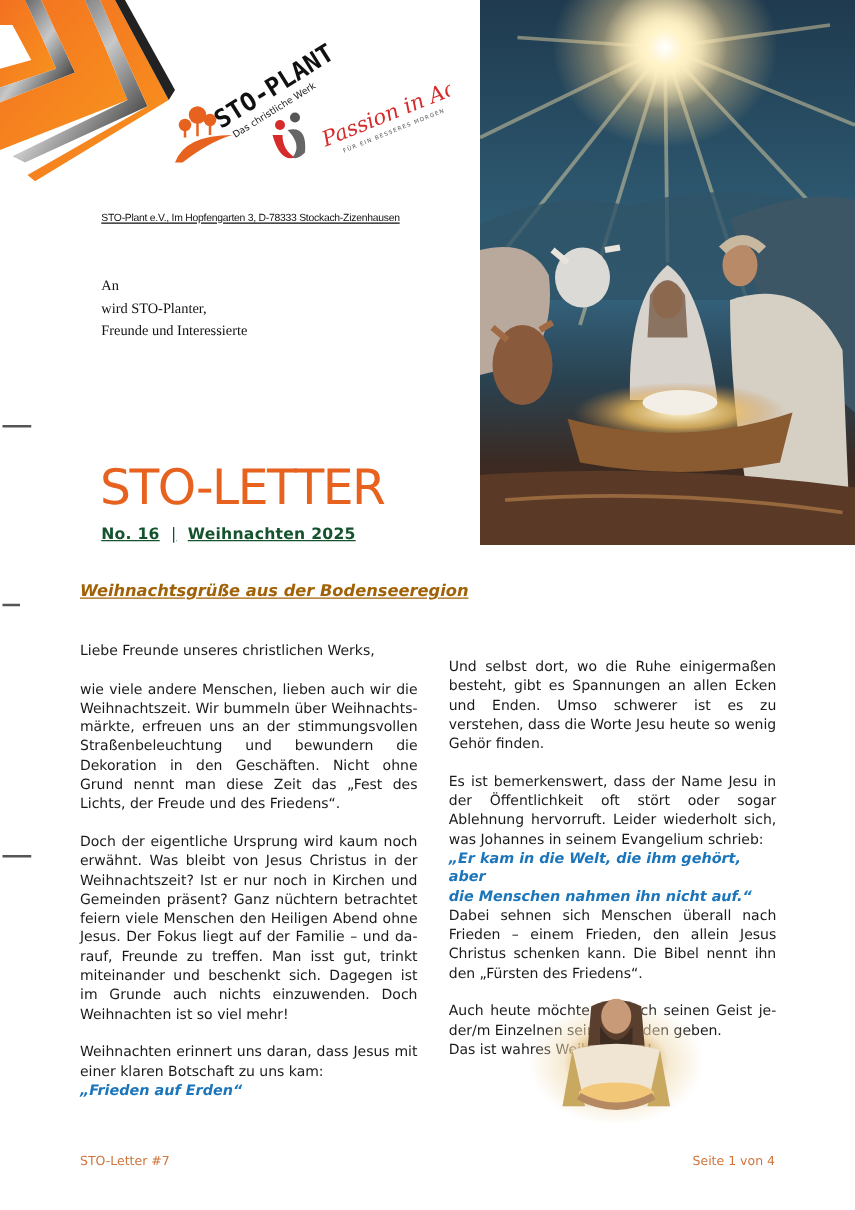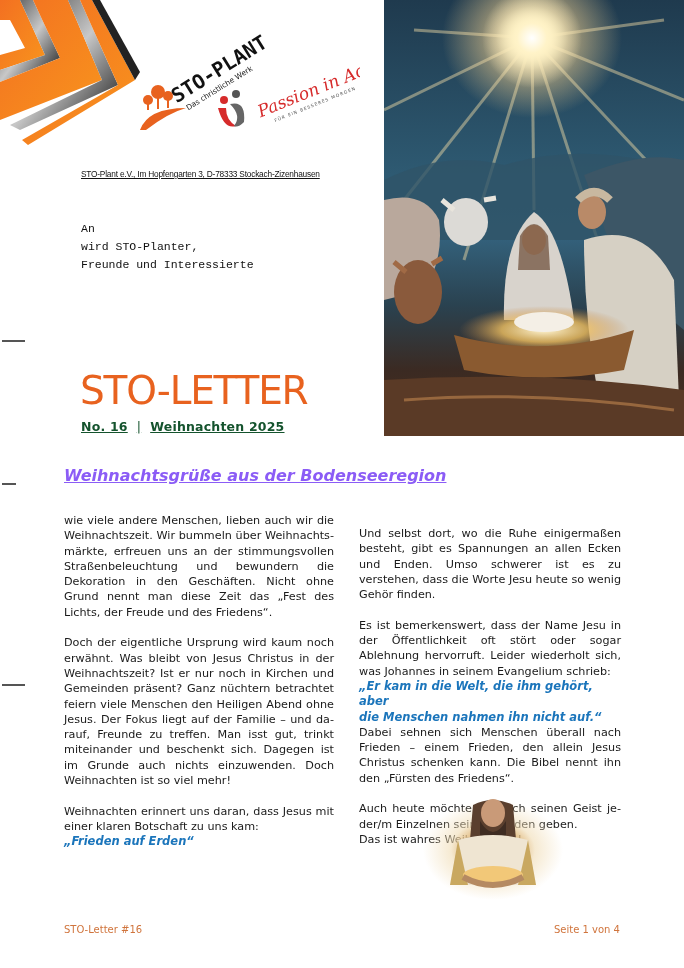--- a/index.html
+++ b/index.html
@@ -10,21 +10,21 @@
     .logo-sto { position: absolute; left: 138px; top: 28px; width: 130px; height: 105px; }
     .logo-pia { position: absolute; left: 210px; top: 42px; width: 150px; height: 90px; }
 
     .address-line {
       position: absolute; left: 81px; top: 169px;
       font-family: "Liberation Sans", sans-serif; font-size: 8.3px; letter-spacing: -0.2px;
       color: #111; text-decoration: underline; white-space: nowrap; text-align: center;
     }
     .recipient {
       position: absolute; left: 81px; top: 220px;
-      font-family: Liberation Mono, monospace; font-size: 11.5px; line-height: 18px; color: #111;
+      font-family: Liberation Serif, serif; font-size: 11.5px; line-height: 18px; color: #111;
     }
     .recipient div { white-space: nowrap; }
 
     .margin-tick { position: absolute; left: 2px; height: 1.5px; background: #555; }
 
     .title {
       position: absolute; left: 80px; top: 366px;
       font-family: "DejaVu Sans", sans-serif; font-size: 39px; letter-spacing: -1.2px;
       color: #e8621f; white-space: nowrap; line-height: 50px;
     }
@@ -37,21 +37,21 @@
 
     .hero-image {
       position: absolute; left: 384px; top: 0; width: 300px; height: 436px; overflow: hidden;
       background: radial-gradient(ellipse 90px 80px at 148px 38px, #fffbe8 0%, #fbe8b0 18%, rgba(230,200,140,0.7) 40%, rgba(70,110,140,0) 100%),
                   linear-gradient(180deg, #1f3a4e 0%, #2e5a72 40%, #33607a 55%, #2a4250 70%, #3b2a22 85%, #4a3020 100%);
     }
 
     .section-heading {
       position: absolute; left: 64px; top: 466px;
       font-family: "DejaVu Sans", sans-serif; font-weight: bold; font-style: italic;
-      font-size: 16px; color: #8b5cf6; text-decoration: underline; white-space: nowrap;
+      font-size: 13px; color: #a16207; text-decoration: underline; white-space: nowrap;
     }
 
     .col { position: absolute; font-family: "DejaVu Sans", sans-serif; font-size: 11.2px; line-height: 15.3px; color: #1a1a1a; }
     .col-left { left: 64px; top: 513px; width: 270px; }
     .col-right { left: 359px; top: 526px; width: 262px; }
     .col p { text-align: justify; text-align-last: left; margin-bottom: 15.3px; hyphens: manual; }
     .col p.tight { margin-bottom: 0; }
     .quote {
       font-weight: bold; font-style: italic; color: #1b75bb; text-align: left; font-size: 11.5px;
     }
@@ -186,20 +186,21 @@
     <ellipse cx="160" cy="322" rx="30" ry="10" fill="#f4efe6"></ellipse>
     <path d="M70 335 Q160 360 250 330 L240 370 Q160 385 80 370 Z" fill="#8a5a30"></path>
     <path d="M0 380 Q150 370 300 390 L300 436 L0 436 Z" fill="#5a3a26"></path>
     <path d="M20 400 Q150 390 290 410" stroke="#b07a48" stroke-width="3" fill="none" opacity="0.7"></path>
   </svg>
 </div>
 
 <div class="section-heading">Weihnachtsgrüße aus der Bodenseeregion</div>
 
 <div class="col col-left">
+  <p class="salutation tight" style="margin-bottom:15.3px;">Liebe Freunde unseres christlichen Werks,</p>
   <p>wie viele andere Menschen, lieben auch wir die Weihnachtszeit. Wir bummeln über Weihnachts­märkte, erfreuen uns an der stimmungsvollen Straßenbeleuchtung und bewundern die Dekora­tion in den Geschäften. Nicht ohne Grund nennt man diese Zeit das „Fest des Lichts, der Freude und des Friedens“.</p>
   <p>Doch der eigentliche Ursprung wird kaum noch erwähnt. Was bleibt von Jesus Christus in der Weihnachtszeit? Ist er nur noch in Kirchen und Gemeinden präsent? Ganz nüchtern betrachtet feiern viele Menschen den Heiligen Abend ohne Jesus. Der Fokus liegt auf der Familie – und da­rauf, Freunde zu treffen. Man isst gut, trinkt mit­einander und beschenkt sich. Dagegen ist im Grunde auch nichts einzuwenden. Doch Weih­nachten ist so viel mehr!</p>
   <p class="tight">Weihnachten erinnert uns daran, dass Jesus mit einer klaren Botschaft zu uns kam:</p>
   <div class="quote">„Frieden auf Erden“</div>
 </div>
 
 <div class="col col-right">
   <p>Und selbst dort, wo die Ruhe einigermaßen be­steht, gibt es Spannungen an allen Ecken und En­den. Umso schwerer ist es zu verstehen, dass die Worte Jesu heute so wenig Gehör finden.</p>
   <p class="tight">Es ist bemerkenswert, dass der Name Jesu in der Öffentlichkeit oft stört oder sogar Ablehnung her­vorruft. Leider wiederholt sich, was Johannes in seinem Evangelium schrieb:</p>
   <div class="quote">„Er kam in die Welt, die ihm gehört, aber</div>
@@ -215,14 +216,14 @@
     <ellipse cx="75" cy="18" rx="12" ry="14" fill="#c99a78"></ellipse>
     <path d="M62 26 Q75 48 88 26 L88 40 Q75 52 62 40 Z" fill="#3e2c22"></path>
     <path d="M40 45 Q75 35 110 45 L118 90 L32 90 Z" fill="#efe5d2"></path>
     <path d="M40 45 L50 90 L32 90 Z" fill="#c9a860"></path>
     <path d="M110 45 L100 90 L118 90 Z" fill="#c9a860"></path>
     <ellipse cx="75" cy="80" rx="30" ry="9" fill="#f2c878"></ellipse>
     <path d="M45 82 Q75 98 105 82" stroke="#b58a62" stroke-width="6" fill="none"></path>
   </svg>
 </div>
 
-<div class="footer-left">STO-Letter #16</div>
+<div class="footer-left">STO-Letter #7</div>
 <div class="footer-right">Seite 1 von 4</div>
 
 </body></html>

